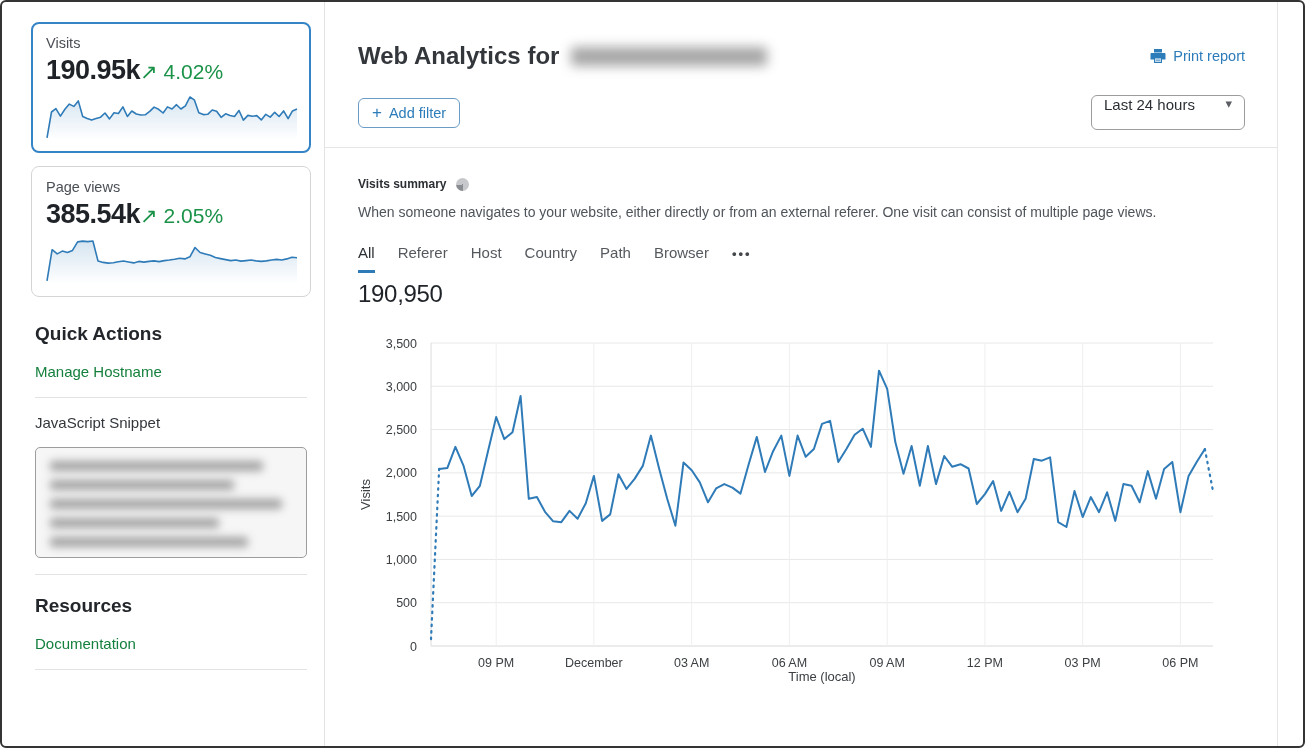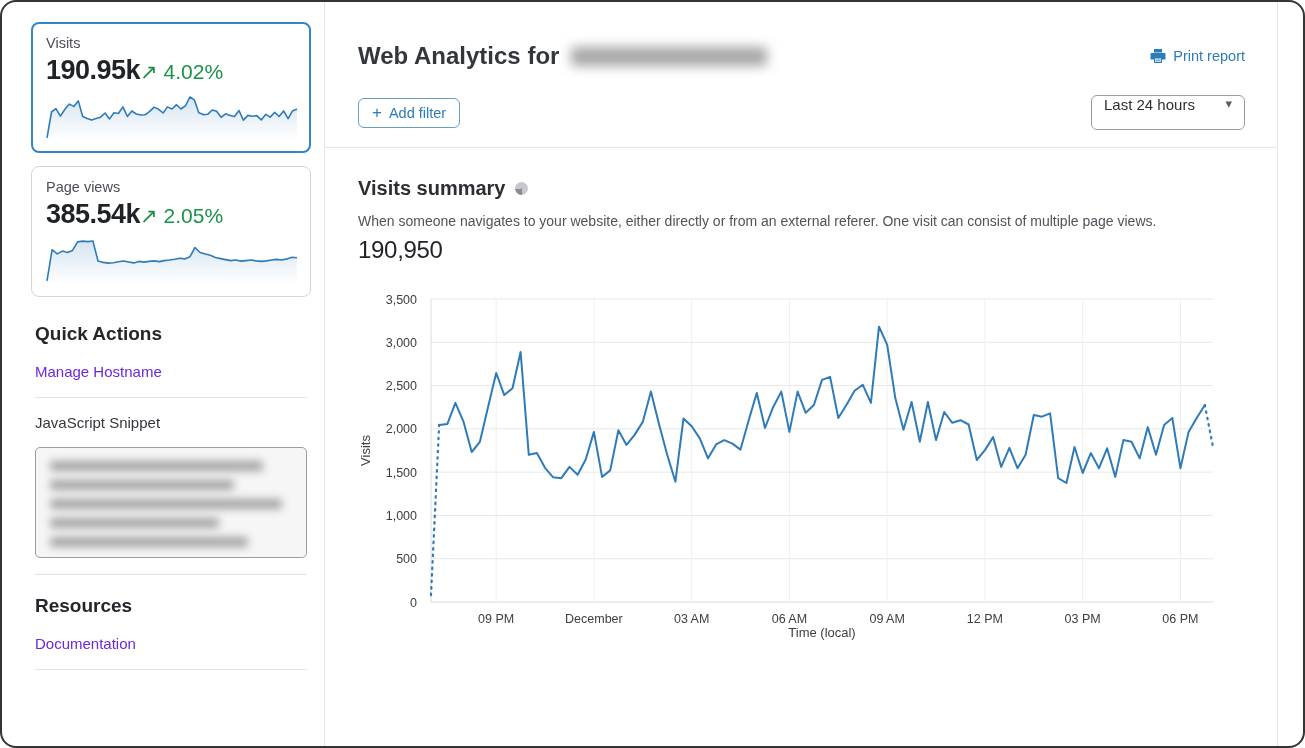--- a/index.html
+++ b/index.html
@@ -1,34 +1,34 @@
 <!DOCTYPE html>
 <html><head>
 <meta charset="utf-8">
 <style>
   * { margin:0; padding:0; box-sizing:border-box; }
   body { background:#ffffff; font-family:"Liberation Sans", sans-serif; }
   .frame {
     position:relative; width:1305px; height:748px; background:#fff;
-    border:2px solid #343434; border-radius:16px; overflow:hidden; display:flex;
+    border:2px solid #343434; border-radius:6px; overflow:hidden; display:flex;
   }
   
   .sidebar { width:323px; flex:0 0 323px; border-right:1px solid #e3e3e3; padding:20px 14px 0 29px; }
   .metric-card {
     width:280px; border:1px solid #d5d5d5; border-radius:8px;
     padding:12px 14px 10px 14px; margin-bottom:13px; background:#fff; cursor:pointer;
   }
   .metric-card.selected { border:2px solid #3584c6; padding:11px 13px 9px 13px; }
   .metric-label { font-size:14.5px; color:#4a4f55; margin-bottom:4px; }
   .metric-row { display:flex; align-items:baseline; margin-bottom:4px; }
   .metric-value { font-size:27px; font-weight:bold; color:#1f2328; letter-spacing:-0.5px; }
   .metric-delta { font-size:21px; color:#1a9248; font-weight:500; }
   .spark { width:100%; height:52px; display:block; }
   .side-h2 { font-size:19px; font-weight:bold; color:#23262a; margin:26px 4px 18px 4px; }
-  .side-link { display:inline-block; font-size:15px; color:#6d28d9; margin:0 4px 0 4px; cursor:pointer; text-decoration:none; }
+  .side-link { display:inline-block; font-size:15px; color:#15803d; margin:0 4px 0 4px; cursor:pointer; text-decoration:none; }
   .side-divider { border:none; border-top:1px solid #e3e3e3; margin:16px 4px 16px 4px; width:272px; }
   .side-text { font-size:15px; color:#33373c; margin:0 4px; }
   .snippet-box {
     width:272px; height:111px; margin:16px 4px 0 4px; background:#f6f6f6;
     border:1px solid #9d9d9d; border-radius:5px; padding:13px 14px; cursor:pointer;
   }
   .blur-bar { height:10px; background:#8e8e8e; border-radius:3px; filter:blur(4px); margin-bottom:9px; opacity:.8; }
   .copy-hint { font-size:14.5px; color:#70757a; margin:11px 4px 0 4px; }
   
   .main { flex:1 1 auto; position:relative; padding:36px 0 0 33px; }
@@ -45,21 +45,21 @@
     font-size:14.5px; cursor:pointer; font-family:inherit;
   }
   .add-filter-btn .plus { font-size:17px; line-height:1; }
   .range-select {
     display:flex; justify-content:space-between; width:154px; height:35px;
     border:1px solid #9c9c9c; border-radius:6px; padding:0 12px; font-size:15px; color:#2b2f33; cursor:pointer; background:#fff;
   }
   .caret { color:#5a5e63; font-size:13px; }
   .section-divider { border:none; border-top:1px solid #e6e6e6; margin:17px 0 0 -33px; width:952px; }
   .summary-title-row { display:flex; align-items:center; gap:9px; margin-top:29px; }
-  .summary-title { font-size:20px; font-weight:bold; color:#2b2f33; }
+  .summary-title { font-size:12px; font-weight:bold; color:#2b2f33; }
   .help-icon { width:13px; height:13px; border-radius:50%; display:inline-block; cursor:pointer;
     background:conic-gradient(#898c90 0deg 90deg, #c6c8cb 90deg 360deg); transform:rotate(180deg); }
   .summary-desc { font-size:14px; color:#4f545a; margin-top:13px; }
   .tabs-row { display:flex; align-items:flex-end; gap:23px; margin-top:24px; }
   .tab { font-size:15px; color:#55595e; padding-bottom:9px; border-bottom:3px solid transparent; cursor:pointer; }
   .tab.active { color:#2b2f33; border-bottom-color:#2f7bb8; }
   .tab-more { font-size:13px; color:#44484d; letter-spacing:2px; padding-bottom:12px; cursor:pointer; font-weight:bold; }
   .legend-row { display:flex; align-items:center; gap:9px; margin-top:27px; }
   .legend-dot { width:10px; height:10px; border-radius:50%; background:#2f7bb8; }
   .legend-label { font-size:14px; color:#4a4f55; }
@@ -164,20 +164,29 @@
       </div>
 
       <hr class="section-divider">
 
       <div class="summary-title-row">
         <span class="summary-title">Visits summary</span>
         <span class="help-icon"></span>
       </div>
       <div class="summary-desc">When someone navigates to your website, either directly or from an external referer. One visit can consist of multiple page views.</div>
 
+      <div class="tabs-row">
+        <span class="tab active">All</span>
+        <span class="tab">Referer</span>
+        <span class="tab">Host</span>
+        <span class="tab">Country</span>
+        <span class="tab">Path</span>
+        <span class="tab">Browser</span>
+        <span class="tab-more">•••</span>
+      </div>
 
       <div class="total-number">190,950</div>
 
       <div class="chart-wrap" id="main-chart"><svg width="880" height="352" viewBox="0 0 880 352">
             <line x1="73" y1="311" x2="855" y2="311" stroke="#d8d8d8" stroke-width="1"></line>
             <text x="59" y="315.5" text-anchor="end" font-size="12.5" fill="#3c4043" font-family="Liberation Sans, sans-serif">0</text>
             <line x1="73" y1="267.7142857142857" x2="855" y2="267.7142857142857" stroke="#e8e8e8" stroke-width="1"></line>
             <text x="59" y="272.2142857142857" text-anchor="end" font-size="12.5" fill="#3c4043" font-family="Liberation Sans, sans-serif">500</text>
             <line x1="73" y1="224.42857142857144" x2="855" y2="224.42857142857144" stroke="#e8e8e8" stroke-width="1"></line>
             <text x="59" y="228.92857142857144" text-anchor="end" font-size="12.5" fill="#3c4043" font-family="Liberation Sans, sans-serif">1,000</text>

